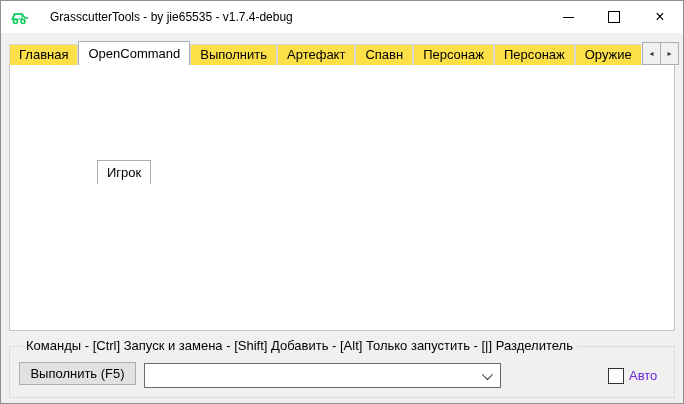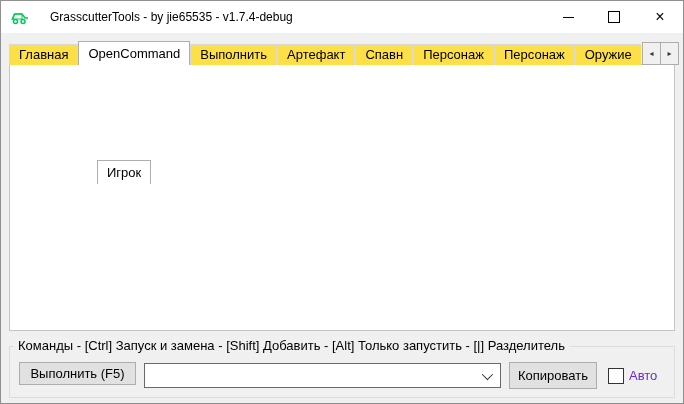--- a/index.html
+++ b/index.html
@@ -28,21 +28,21 @@
 
   .notice{position:absolute;left:64px;top:90px;color:#9d9d9d;}
 
   .label{position:absolute;color:#6d28d9;}
   .textbox{position:absolute;background:#fff;border:1px solid #696969;box-sizing:border-box;padding:2px 4px;font-size:13px;font-family:"Liberation Sans",sans-serif;color:#000;}
   .btn{position:absolute;background:#e1e1e1;border:1px solid #adadad;box-sizing:border-box;display:flex;align-items:center;justify-content:center;font-size:13px;color:#000;}
   .btn.disabled{background:#d6d6d6;border-color:#c0c0c0;color:#868686;}
   .link{color:#0563c1;text-decoration:underline;cursor:pointer;}
 
   .groupbox{position:absolute;border:1px solid #dcdcdc;box-sizing:border-box;}
-  .gb-label{position:absolute;top:-9px;left:4px;background:#fff;padding:0 4px;white-space:nowrap;}
+  .gb-label{position:absolute;top:-9px;left:12px;background:#fff;padding:0 4px;white-space:nowrap;}
   .gb-label.on-gray{background:#f0f0f0;}
 
   
   .numbox{position:absolute;border:1px solid #696969;background:#fff;box-sizing:border-box;display:flex;}
   .numbox .num-val{flex:1;padding:2px 4px;}
   .numbox.disabled{background:#f0f0f0;border-color:#c6c6c6;color:#838383;}
   .spinner{width:16px;border-left:1px solid #b5b5b5;display:flex;flex-direction:column;}
   .spin-btn{flex:1;display:flex;align-items:center;justify-content:center;font-size:5px;color:#444;background:#f6f6f6;}
   .spin-btn.up{border-bottom:1px solid #d0d0d0;}
   .numbox.disabled .spin-btn{color:#b0b0b0;background:#f0f0f0;}
@@ -162,17 +162,16 @@
   <div class="btn" style="left:503px;top:276px;width:100px;height:27px;">Импортирова</div>
 
   <div class="groupbox" style="left:8px;top:345px;width:666px;height:52px;">
     <span class="gb-label on-gray">Команды - [Ctrl] Запуск и замена - [Shift] Добавить  - [Alt] Только запустить  - [|] Разделитель</span>
   </div>
   <div class="btn" style="left:18px;top:361px;width:117px;height:23px;">Выполнить (F5)</div>
   <div class="combo" style="left:143px;top:362px;width:357px;height:25px;">
     <span style="padding-left:5px;"></span>
     <span class="combo-chevron"></span>
   </div>
-  <div class="btn" style="left:508px;top:361px;width:88px;height:27px;">Копировать</div>
   <div class="checkbox" style="left:607px;top:367px;"></div>
   <div class="label" style="left:628px;top:367px;">Авто</div>
 
 </div>
 
 </body></html>

